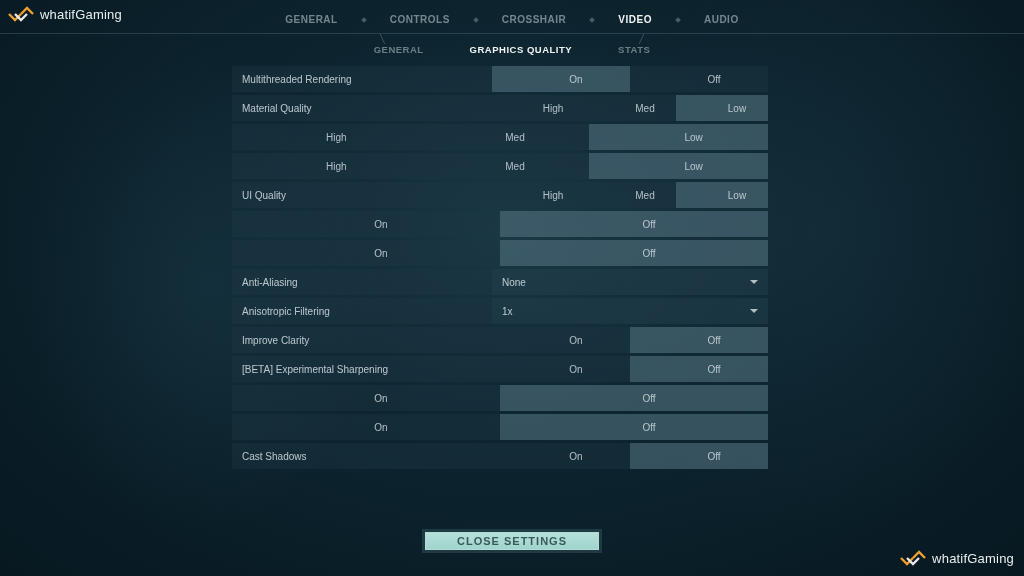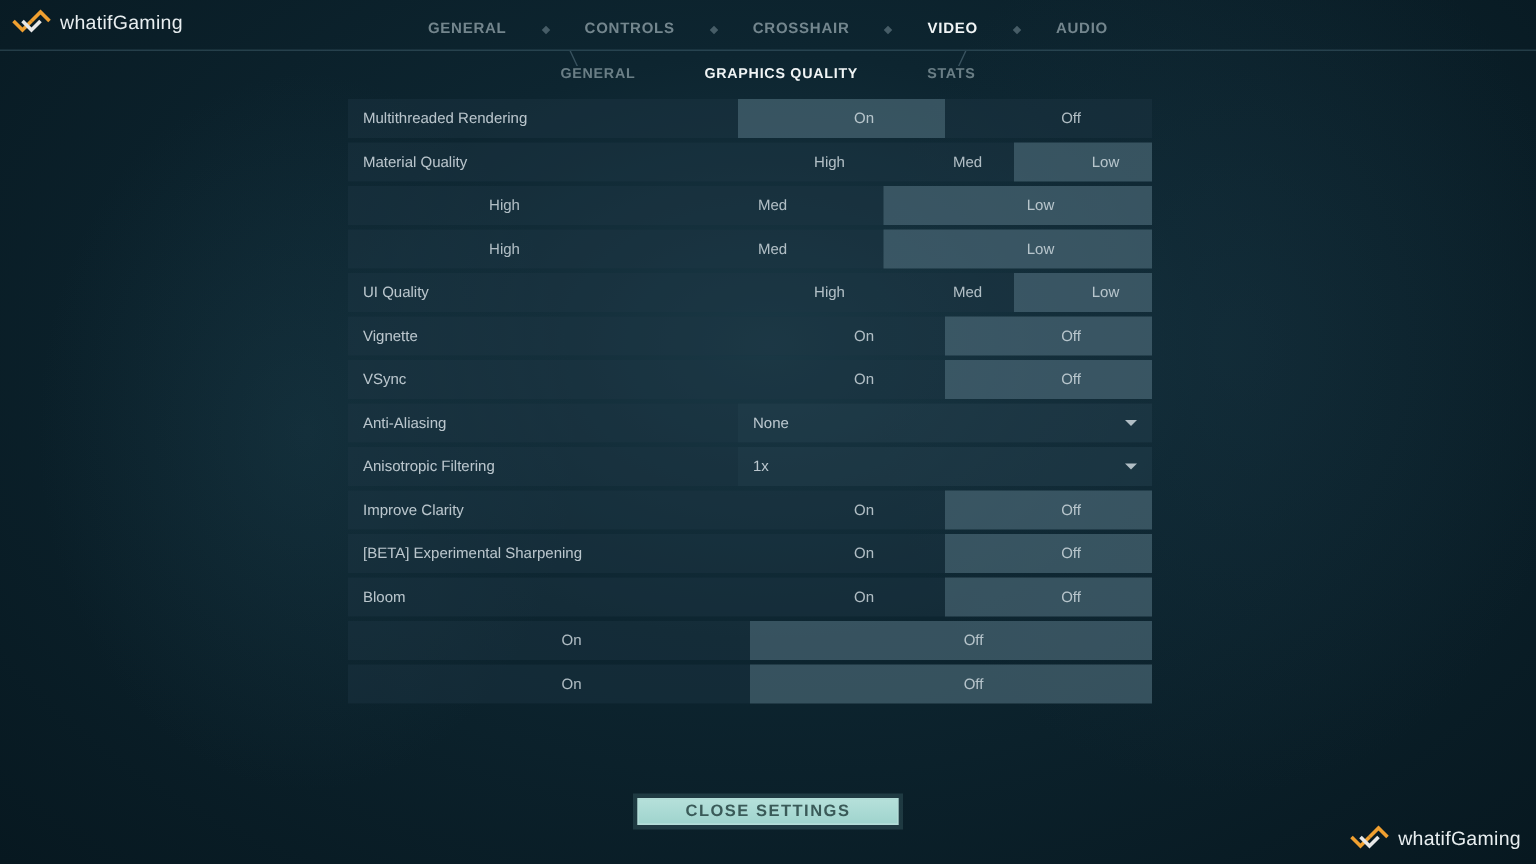--- a/index.html
+++ b/index.html
@@ -194,28 +194,26 @@
     </div>
     <div class="row">
       <div class="row-label">UI Quality</div>
       <div class="opts">
         <div class="opt">High</div>
         <div class="opt">Med</div>
         <div class="opt sel">Low</div>
       </div>
     </div>
     <div class="row">
-      <div class="row-label">Vignette</div>
-      <div class="opts">
-        <div class="opt">On</div>
-        <div class="opt sel">Off</div>
-      </div>
-    </div>
-    <div class="row">
-      <div class="row-label">VSync</div>
+      <div class="opts">
+        <div class="opt">On</div>
+        <div class="opt sel">Off</div>
+      </div>
+    </div>
+    <div class="row">
       <div class="opts">
         <div class="opt">On</div>
         <div class="opt sel">Off</div>
       </div>
     </div>
     <div class="row">
       <div class="row-label">Anti-Aliasing</div>
       <div class="dropdown">
         <span class="val">None</span>
         <span class="caret"></span>
@@ -236,33 +234,33 @@
       </div>
     </div>
     <div class="row">
       <div class="row-label">[BETA] Experimental Sharpening</div>
       <div class="opts">
         <div class="opt">On</div>
         <div class="opt sel">Off</div>
       </div>
     </div>
     <div class="row">
-      <div class="row-label">Bloom</div>
-      <div class="opts">
-        <div class="opt">On</div>
-        <div class="opt sel">Off</div>
-      </div>
-    </div>
-    <div class="row">
-      <div class="opts">
-        <div class="opt">On</div>
-        <div class="opt sel">Off</div>
-      </div>
-    </div>
-    <div class="row">
+      <div class="opts">
+        <div class="opt">On</div>
+        <div class="opt sel">Off</div>
+      </div>
+    </div>
+    <div class="row">
+      <div class="opts">
+        <div class="opt">On</div>
+        <div class="opt sel">Off</div>
+      </div>
+    </div>
+    <div class="row">
+      <div class="row-label">Cast Shadows</div>
       <div class="opts">
         <div class="opt">On</div>
         <div class="opt sel">Off</div>
       </div>
     </div>
   </div>
 
 <button class="close-btn">
   <span>CLOSE SETTINGS</span>
 </button>

